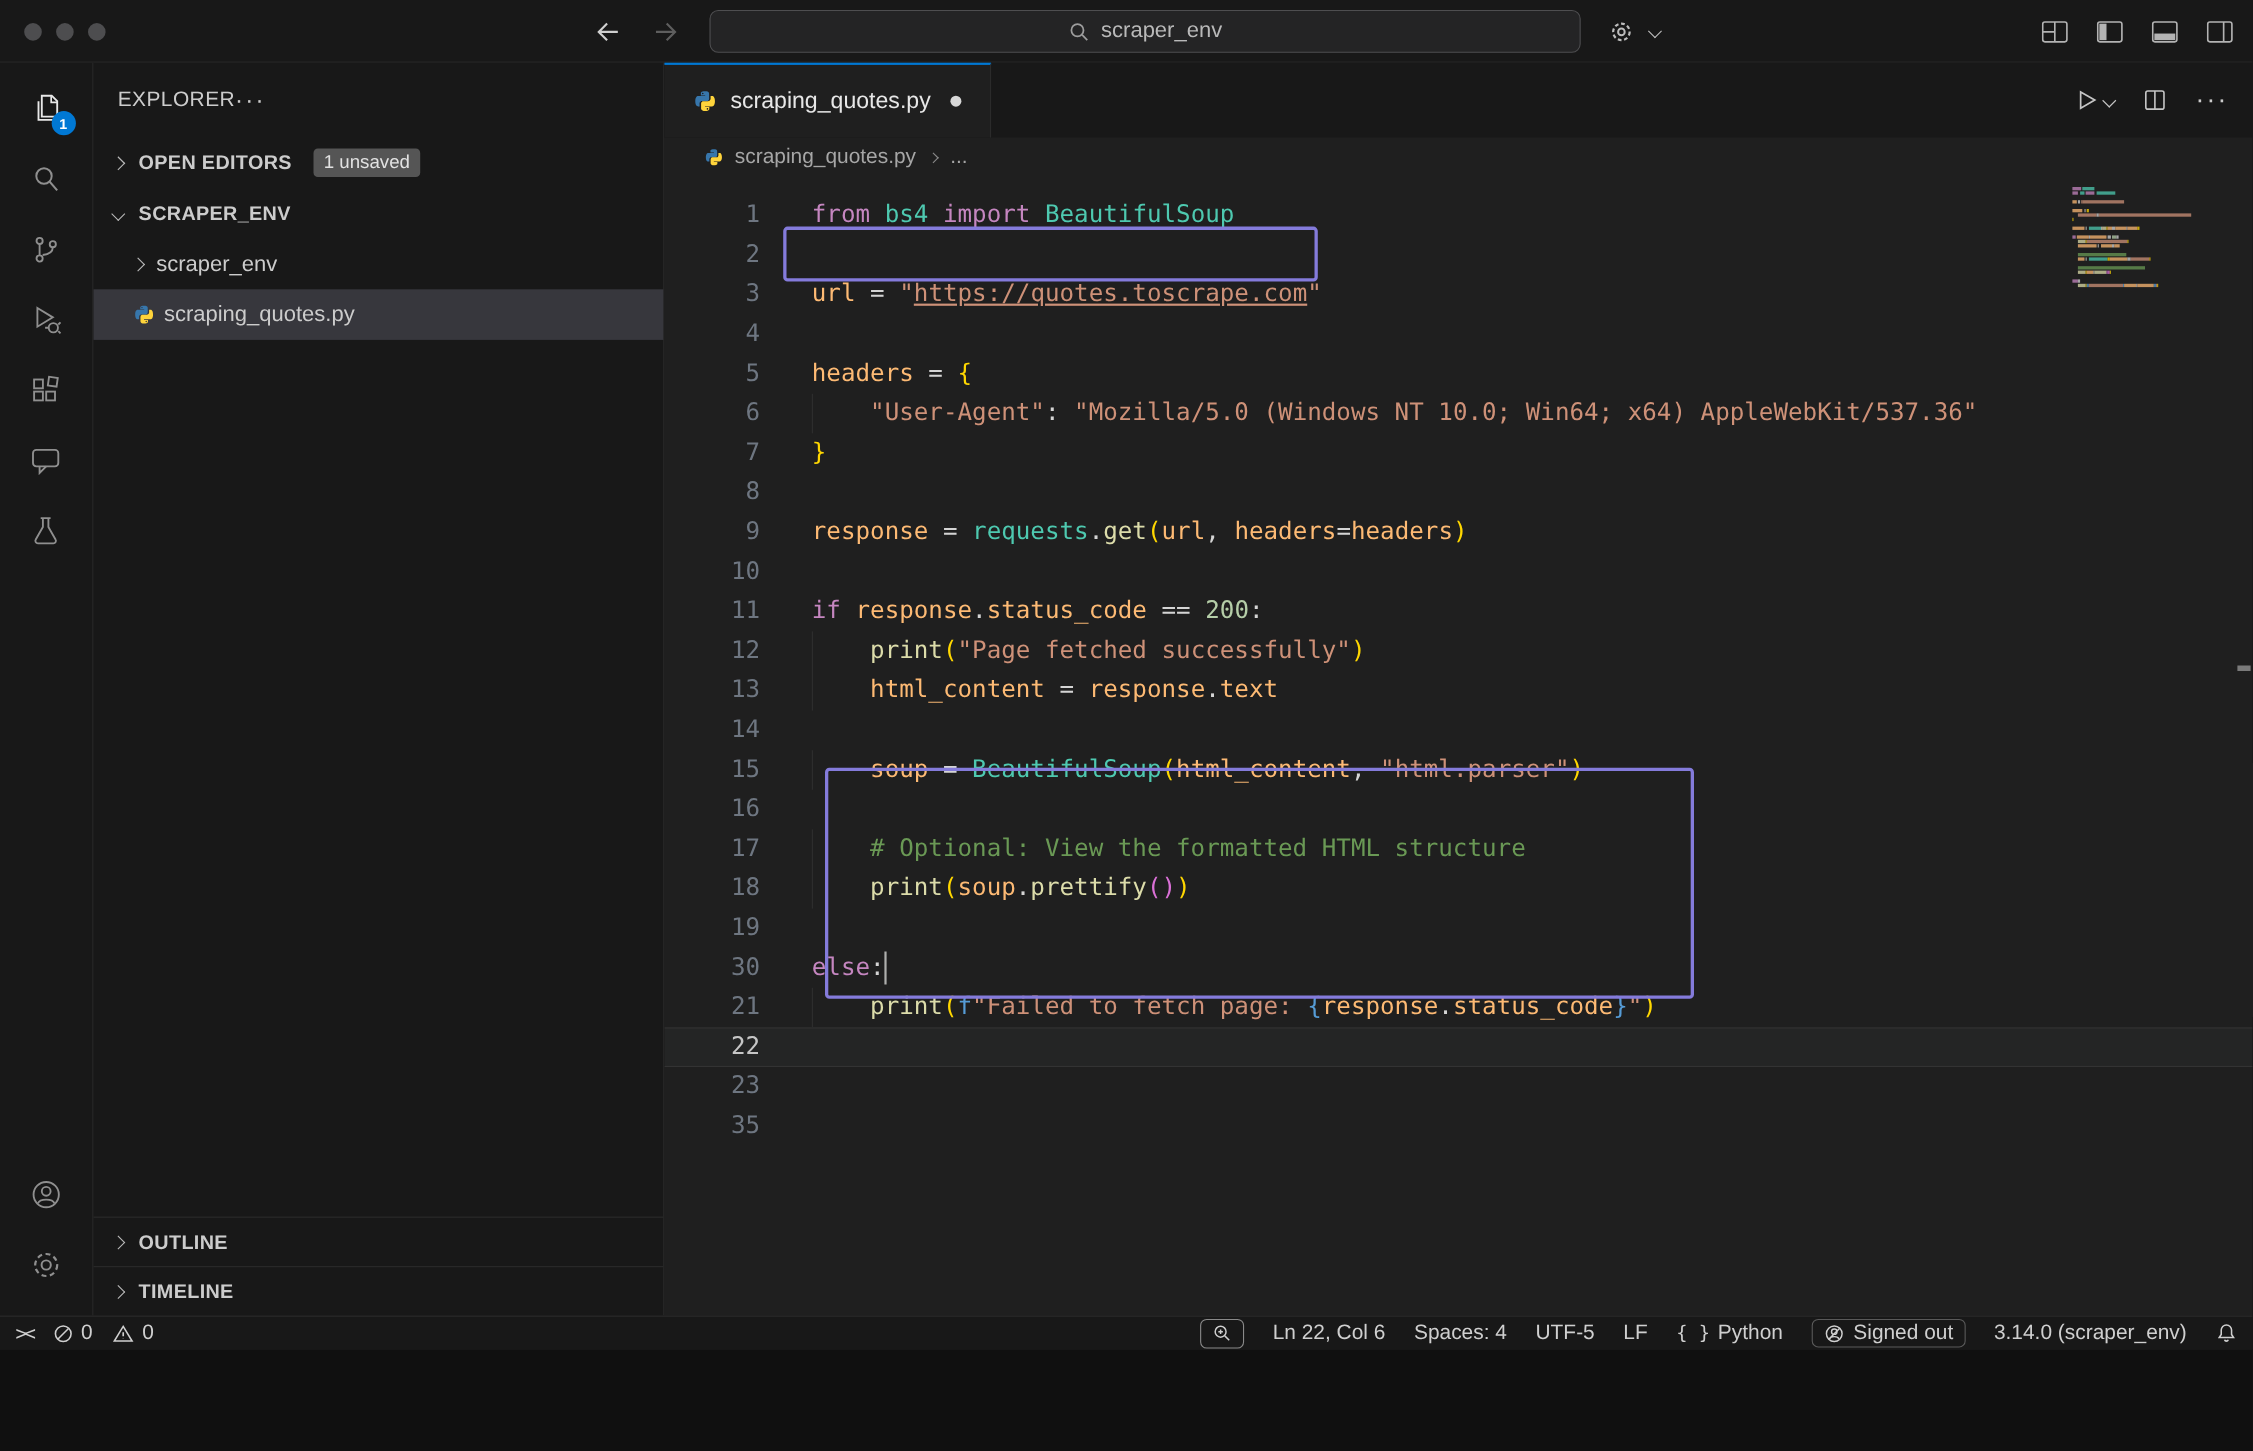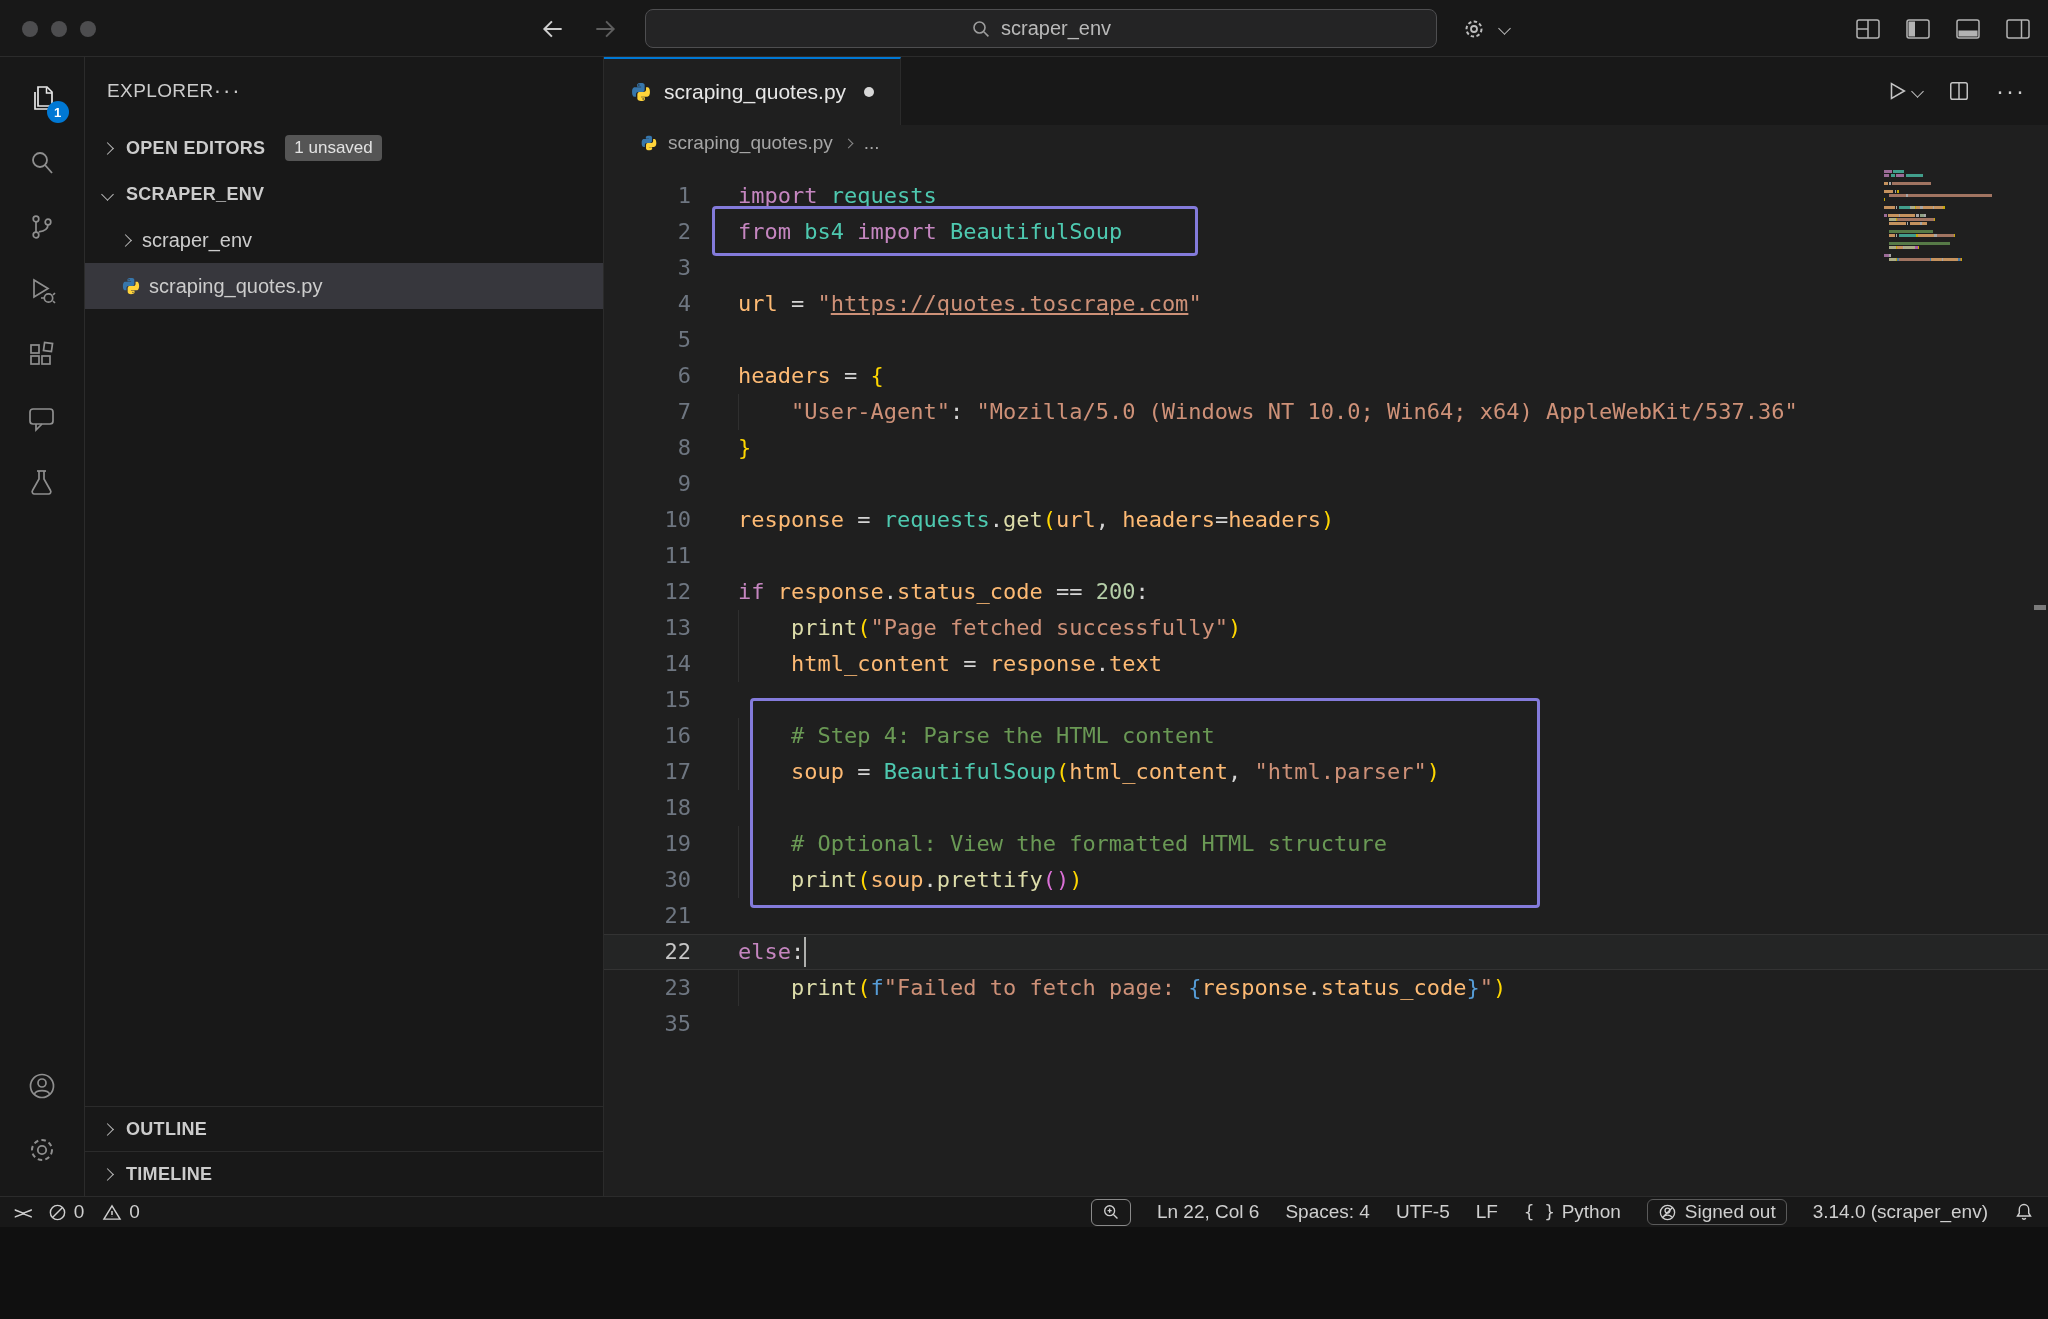--- a/index.html
+++ b/index.html
@@ -352,36 +352,34 @@
           <div class="gutter-num">17</div>
           <div class="gutter-num">18</div>
           <div class="gutter-num">19</div>
           <div class="gutter-num">30</div>
           <div class="gutter-num">21</div>
           <div class="gutter-num active">22</div>
           <div class="gutter-num">23</div>
           <div class="gutter-num">35</div>
         </div>
       <div class="code-lines">
-          <div class="code-line"><span class="tk-kw">import</span><span class="tk-txt"> </span><span class="tk-cls">requests</span></div>
           <div class="code-line"><span class="tk-kw">from</span><span class="tk-txt"> </span><span class="tk-cls">bs4</span><span class="tk-txt"> </span><span class="tk-kw">import</span><span class="tk-txt"> </span><span class="tk-cls">BeautifulSoup</span></div>
           <div class="code-line"></div>
           <div class="code-line"><span class="tk-var">url</span><span class="tk-txt"> </span><span class="tk-op">=</span><span class="tk-txt"> </span><span class="tk-str">"</span><span class="tk-link">https://quotes.toscrape.com</span><span class="tk-str">"</span></div>
           <div class="code-line"></div>
           <div class="code-line"><span class="tk-var">headers</span><span class="tk-txt"> </span><span class="tk-op">=</span><span class="tk-txt"> </span><span class="tk-br1">{</span></div>
           <div class="code-line guided"><span class="tk-txt">    </span><span class="tk-str">"User-Agent"</span><span class="tk-op">: </span><span class="tk-str">"Mozilla/5.0 (Windows NT 10.0; Win64; x64) AppleWebKit/537.36"</span></div>
           <div class="code-line"><span class="tk-br1">}</span></div>
           <div class="code-line"></div>
           <div class="code-line"><span class="tk-var">response</span><span class="tk-txt"> </span><span class="tk-op">=</span><span class="tk-txt"> </span><span class="tk-cls">requests</span><span class="tk-op">.</span><span class="tk-fn">get</span><span class="tk-br1">(</span><span class="tk-var">url</span><span class="tk-op">, </span><span class="tk-var">headers</span><span class="tk-op">=</span><span class="tk-var">headers</span><span class="tk-br1">)</span></div>
           <div class="code-line"></div>
           <div class="code-line"><span class="tk-kw">if</span><span class="tk-txt"> </span><span class="tk-var">response</span><span class="tk-op">.</span><span class="tk-var">status_code</span><span class="tk-txt"> </span><span class="tk-op">==</span><span class="tk-txt"> </span><span class="tk-num">200</span><span class="tk-op">:</span></div>
           <div class="code-line guided"><span class="tk-txt">    </span><span class="tk-fn">print</span><span class="tk-br1">(</span><span class="tk-str">"Page fetched successfully"</span><span class="tk-br1">)</span></div>
           <div class="code-line guided"><span class="tk-txt">    </span><span class="tk-var">html_content</span><span class="tk-txt"> </span><span class="tk-op">=</span><span class="tk-txt"> </span><span class="tk-var">response</span><span class="tk-op">.</span><span class="tk-var">text</span></div>
           <div class="code-line"></div>
-          <div class="code-line guided"><span class="tk-txt">    </span><span class="tk-com"># Step 4: Parse the HTML content</span></div>
           <div class="code-line guided"><span class="tk-txt">    </span><span class="tk-var">soup</span><span class="tk-txt"> </span><span class="tk-op">=</span><span class="tk-txt"> </span><span class="tk-cls">BeautifulSoup</span><span class="tk-br1">(</span><span class="tk-var">html_content</span><span class="tk-op">, </span><span class="tk-str">"html.parser"</span><span class="tk-br1">)</span></div>
           <div class="code-line"></div>
           <div class="code-line guided"><span class="tk-txt">    </span><span class="tk-com"># Optional: View the formatted HTML structure</span></div>
           <div class="code-line guided"><span class="tk-txt">    </span><span class="tk-fn">print</span><span class="tk-br1">(</span><span class="tk-var">soup</span><span class="tk-op">.</span><span class="tk-fn">prettify</span><span class="tk-br2">(</span><span class="tk-br2">)</span><span class="tk-br1">)</span></div>
           <div class="code-line"></div>
           <div class="code-line"><span class="tk-kw">else</span><span class="tk-op">:</span><span class="cursor" style="left: 5ch;"></span></div>
           <div class="code-line guided"><span class="tk-txt">    </span><span class="tk-fn">print</span><span class="tk-br1">(</span><span class="tk-fstr">f</span><span class="tk-str">"Failed to fetch page: </span><span class="tk-fstr">{</span><span class="tk-var">response</span><span class="tk-op">.</span><span class="tk-var">status_code</span><span class="tk-fstr">}</span><span class="tk-str">"</span><span class="tk-br1">)</span></div>
           <div class="code-line"></div>
         </div>
       <div class="minimap">

